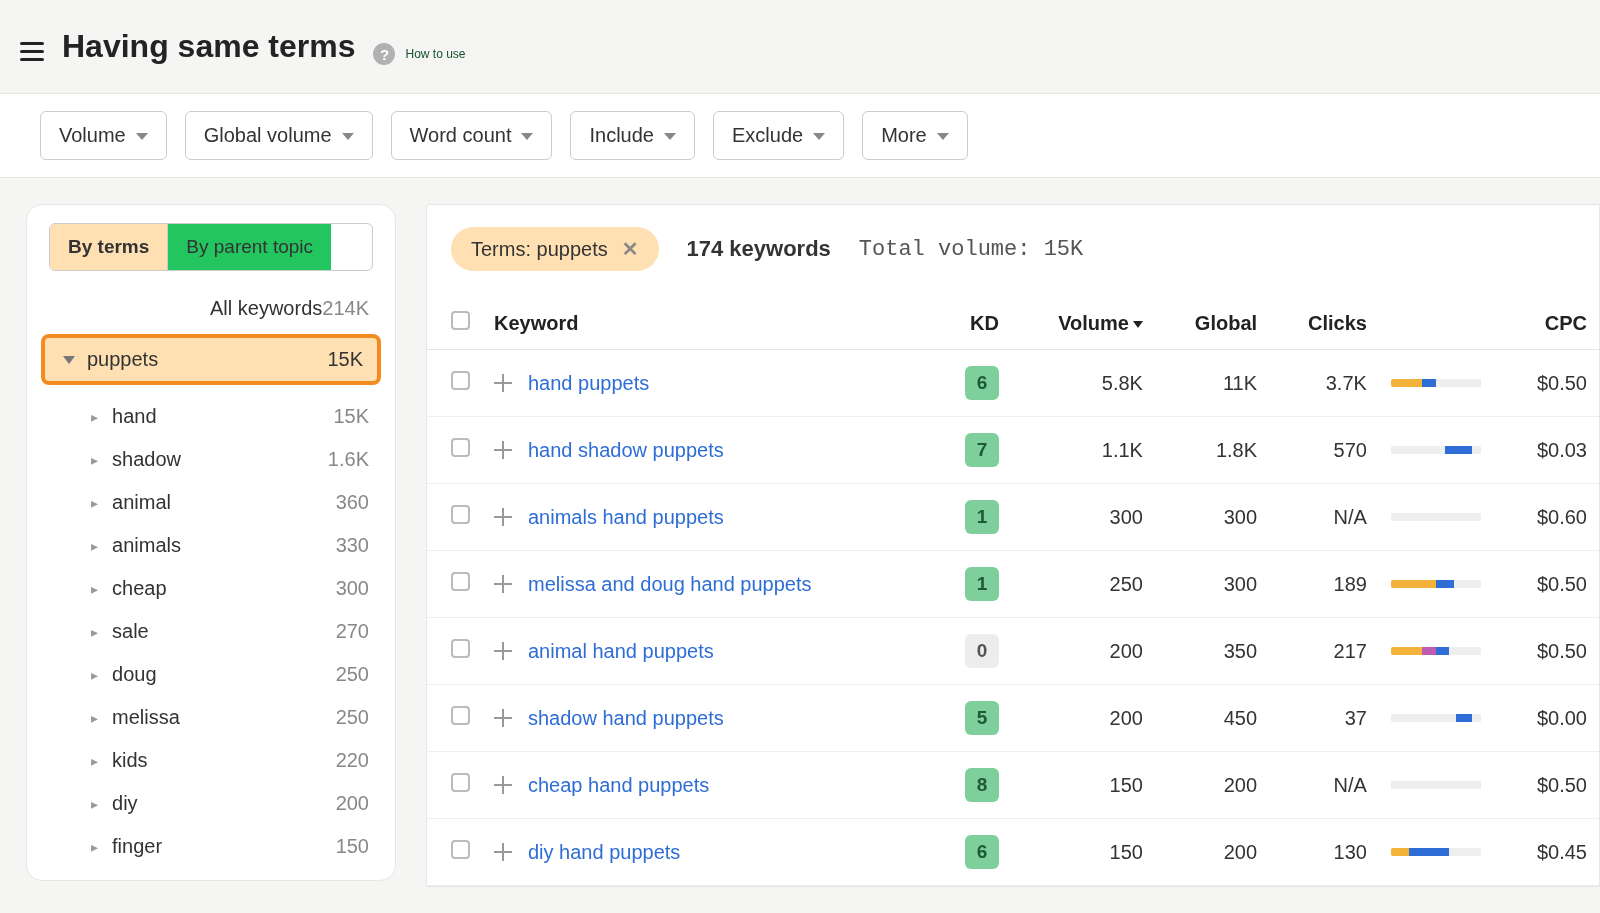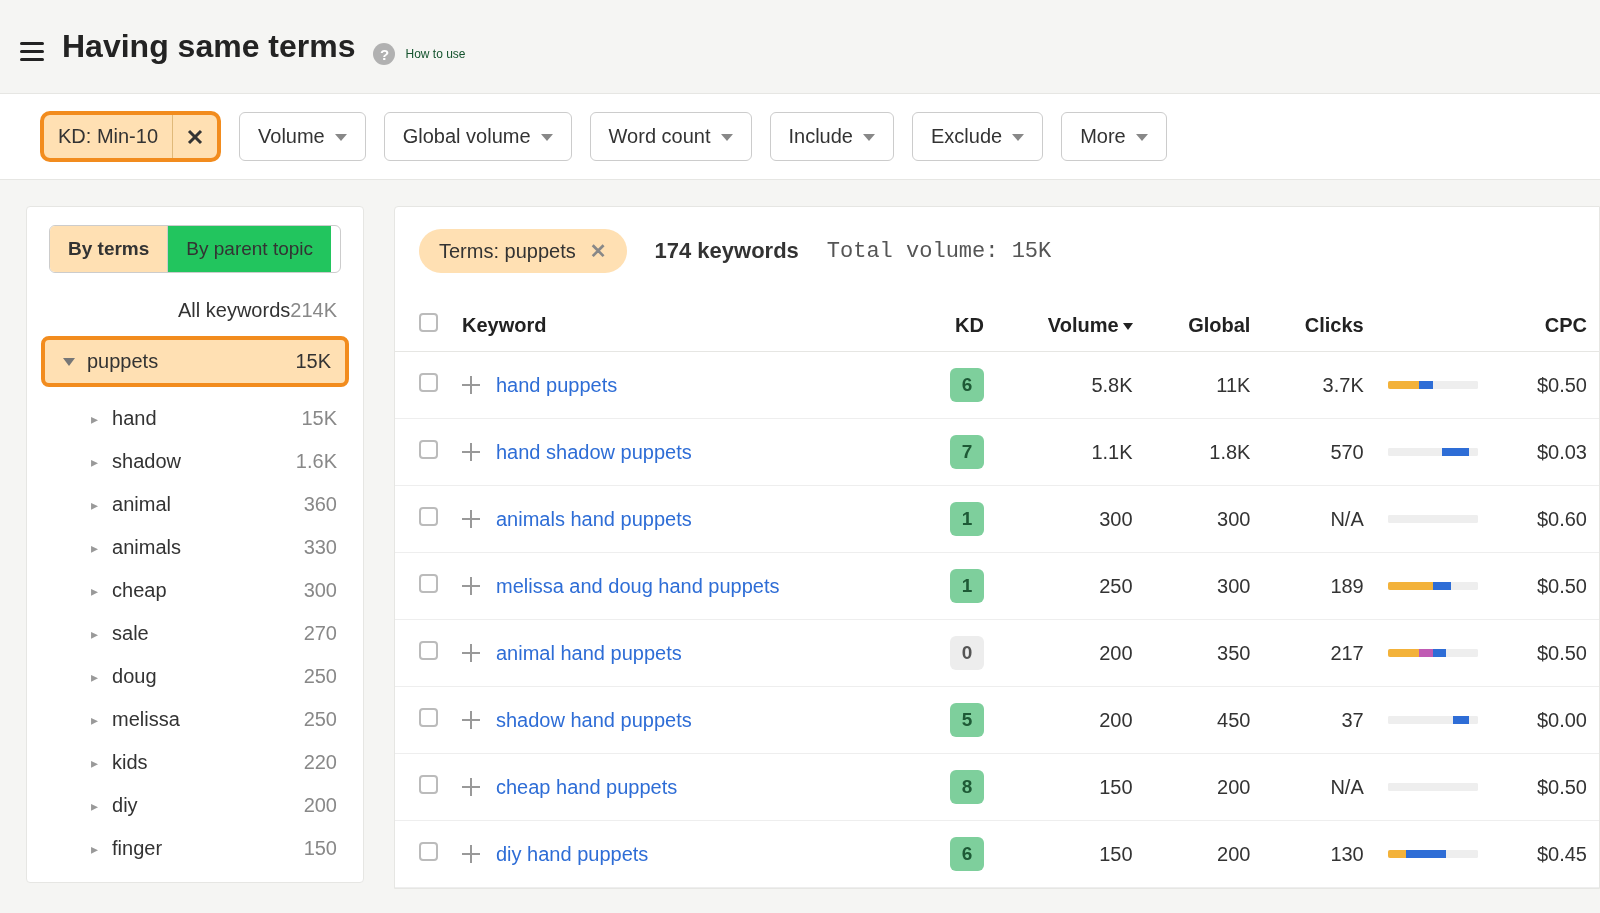--- a/index.html
+++ b/index.html
@@ -15,21 +15,21 @@
   .filterbar { background:#fff; border-top:1px solid #e6e6e3; border-bottom:1px solid #e6e6e3; padding: 17px 40px 17px 40px; display:flex; align-items:center; gap:18px; overflow:hidden; }
   .chip-kd { border:4px solid #f28c1e; border-radius:10px; background:#ffe0b3; display:flex; align-items:stretch; overflow:hidden; }
   .chip-kd .kd-label { padding: 10px 14px; font-size:20px; color:#333; }
   .chip-kd .kd-close { border-left:1px solid #e0b97a; padding: 0 14px; display:flex; align-items:center; cursor:pointer; }
   .chip-kd .kd-close svg { width:16px; height:16px; stroke:#333; stroke-width:3; }
   .chip { border:1px solid #ccc; border-radius:6px; padding: 12px 18px; display:flex; align-items:center; gap:10px; background:#fff; font-size:20px; color:#333; cursor:pointer; white-space:nowrap; }
   .caret { width:0; height:0; border-left:6px solid transparent; border-right:6px solid transparent; border-top:7px solid #888; margin-top:2px; }
 
   .content { display:flex; gap:30px; padding: 26px 0 0 26px; align-items:flex-start; }
 
-  .sidebar { background:#fff; border:1px solid #e6e6e3; border-radius:4px; width:338px; flex:0 0 auto; padding: 18px 0 12px 0; }
+  .sidebar { background:#fff; border:1px solid #e6e6e3; border-radius:16px; width:370px; flex:0 0 auto; padding: 18px 0 12px 0; }
   .seg { display:flex; margin:0 22px 20px 22px; border:1px solid #ccc; border-radius:6px; overflow:hidden; }
   .seg button { flex:0 0 auto; padding:12px 18px; font-size:19px; background:#22c55e; border:none; cursor:pointer; color:#333; }
   .seg button + button { border-left:1px solid #ccc; }
   .seg button.active { background:#ffe0b3; font-weight:600; }
   .all-row { display:flex; justify-content:flex-end; padding: 6px 26px 14px 44px; font-size:20px; }
   .all-row .cnt { color:#888; }
   .sel-row { border:4px solid #f28c1e; border-radius:8px; background:#ffe0b3; margin:0 14px 6px 14px; padding: 10px 14px 10px 18px; display:flex; align-items:center; gap:12px; cursor:pointer; }
   .sel-row .tri { width:0; height:0; border-left:6px solid transparent; border-right:6px solid transparent; border-top:8px solid #777; }
   .sel-row .lbl { font-size:20px; flex:1; }
   .sel-row .cnt { font-size:20px; color:#333; }
@@ -77,29 +77,20 @@
       <span></span>
     </div>
   <h1 class="page-title">Having same terms</h1>
   <div class="help">
     <span class="help-icon">?</span>
     <span class="help-text">How to use</span>
   </div>
 </div>
 
 <div class="filterbar">
-  <div class="chip-kd">
-    <span class="kd-label">KD: Min-10</span>
-    <span class="kd-close">
-      <svg viewBox="0 0 16 16">
-          <line x1="2" y1="2" x2="14" y2="14"></line>
-          <line x1="14" y1="2" x2="2" y2="14"></line>
-        </svg>
-    </span>
-  </div>
   <div id="filter-chips" style="display: contents;"></div>
 <div class="chip">
       <span>Volume</span>
       <span class="caret"></span>
     </div>
     <div class="chip">
       <span>Global volume</span>
       <span class="caret"></span>
     </div>
     <div class="chip">

